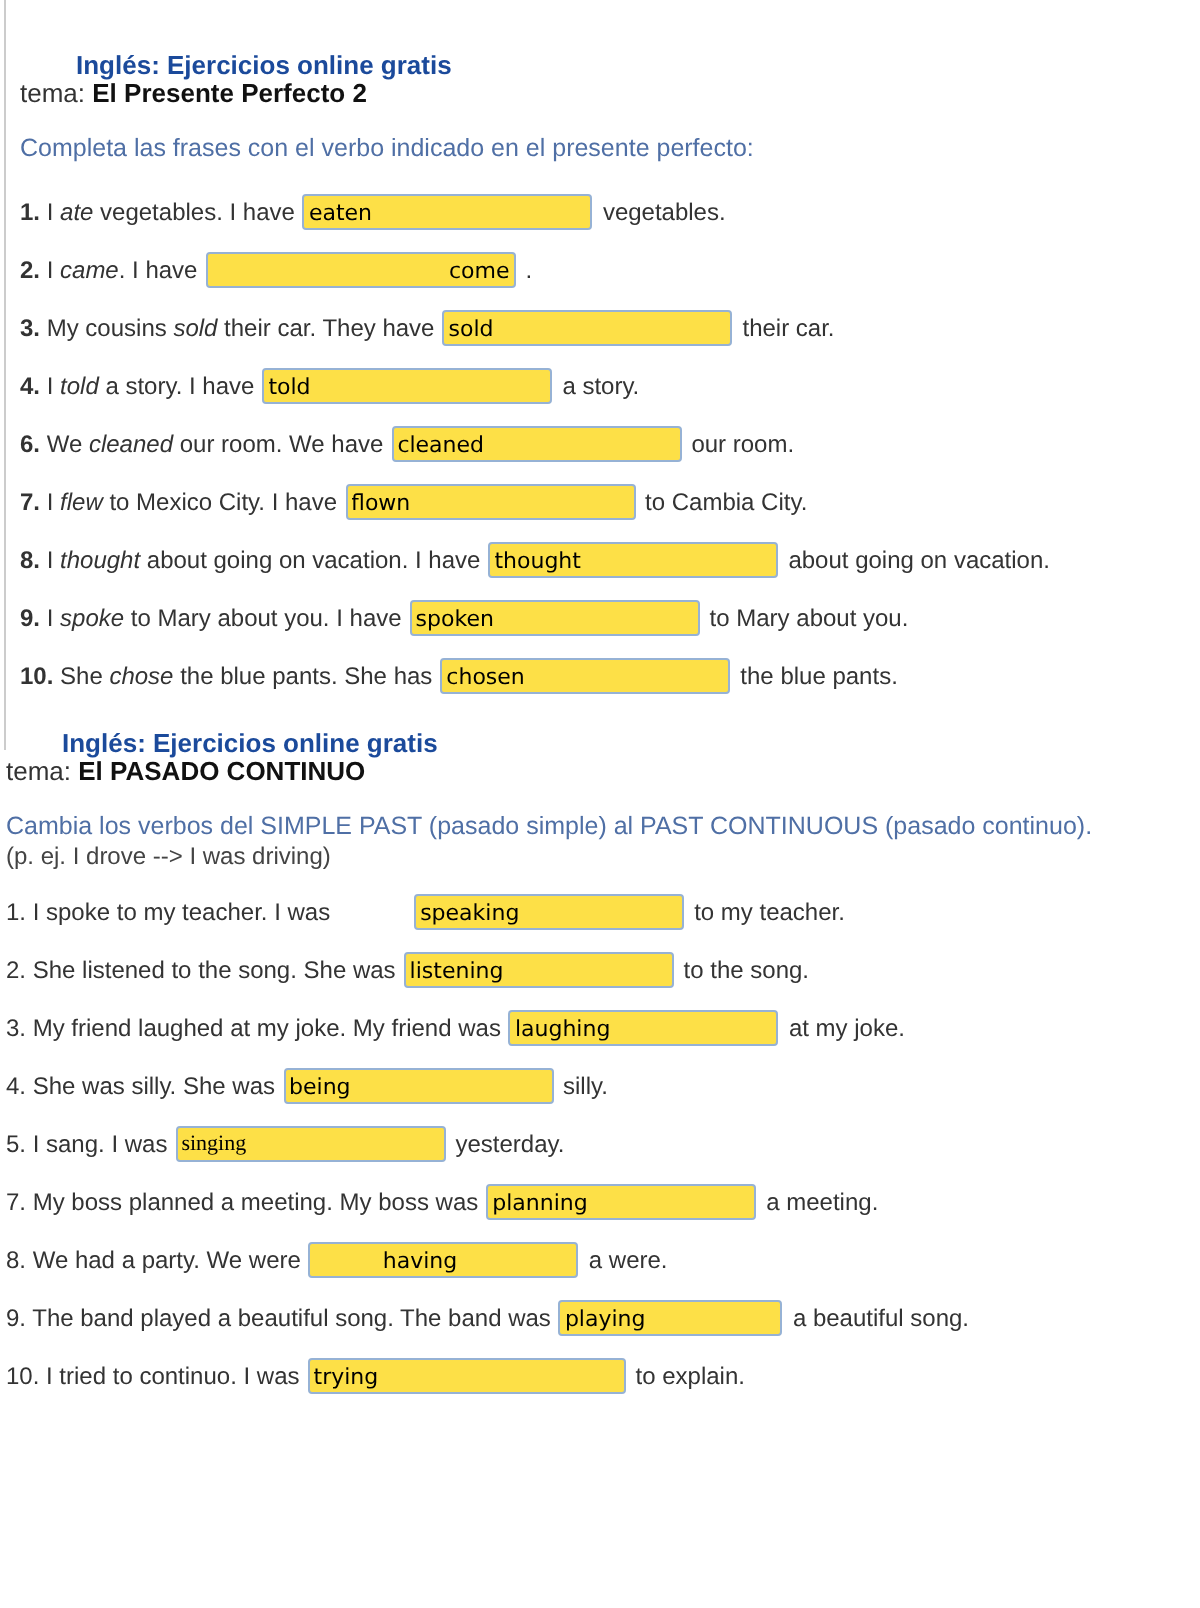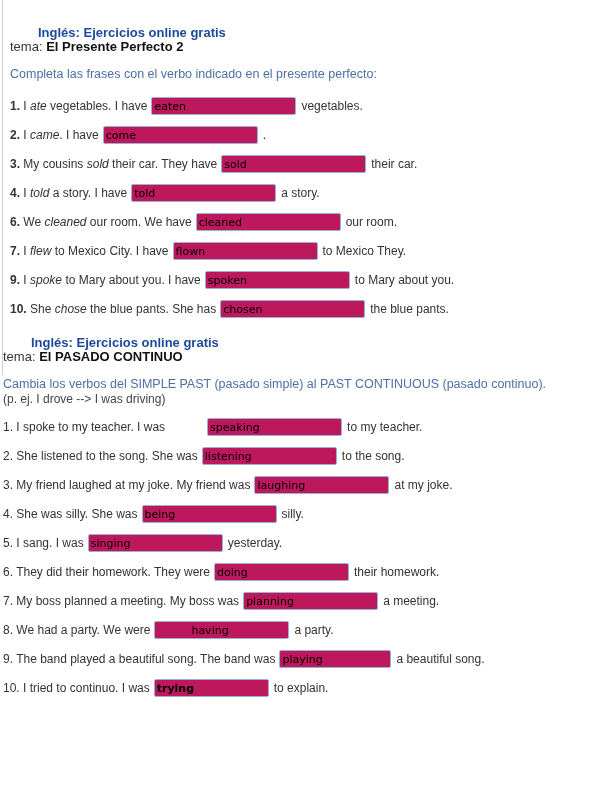--- a/index.html
+++ b/index.html
@@ -64,65 +64,65 @@
     display: inline-block;
     vertical-align: middle;
     height: 18px;
     margin: 0 5px 2px 4px;
     border: 1px solid var(--input-border);
     border-radius: 2px;
     padding: 1px 2px;
     font-family: "DejaVu Sans", sans-serif;
     font-size: 11px;
     color: #000000;
-    background: #be185d;
+    background: #fde047;
     outline: none;
   }
 </style>
 </head>
 <body>
 
 <div class="left-rule"></div>
 
 <div class="content">
 
   <div class="section s1">
     <div class="title">Inglés: Ejercicios online gratis</div>
     <div class="tema">
       <span>tema:</span>
       <span class="tema-bold">El Presente Perfecto 2</span>
     </div>
     <div class="instruction">Completa las frases con el verbo indicado en el presente perfecto:</div>
     <div class="exercise-list">
         <div class="row"><span class="num b">1. </span><span>I </span><span class="it">ate</span><span> vegetables. I have</span><input type="text" class="ans" value="eaten" style="width: 145px;"><span>vegetables.</span></div>
-        <div class="row"><span class="num b">2. </span><span>I </span><span class="it">came</span><span>. I have</span><input type="text" class="ans" value="come" style="width: 155px;"><span>.</span></div>
+        <div class="row"><span class="num b">2. </span><span>I </span><span class="it">came</span><span>. I have</span><input type="text" class="ans" value="come" style="width: 155px; text-align: right;"><span>.</span></div>
         <div class="row"><span class="num b">3. </span><span>My cousins </span><span class="it">sold</span><span> their car. They have</span><input type="text" class="ans" value="sold" style="width: 145px;"><span>their car.</span></div>
         <div class="row"><span class="num b">4. </span><span>I </span><span class="it">told</span><span> a story. I have</span><input type="text" class="ans" value="told" style="width: 145px;"><span>a story.</span></div>
         <div class="row"><span class="num b">6. </span><span>We </span><span class="it">cleaned</span><span> our room. We have</span><input type="text" class="ans" value="cleaned" style="width: 145px;"><span>our room.</span></div>
-        <div class="row"><span class="num b">7. </span><span>I </span><span class="it">flew</span><span> to Mexico City. I have</span><input type="text" class="ans" value="flown" style="width: 145px;"><span>to Mexico They.</span></div>
+        <div class="row"><span class="num b">7. </span><span>I </span><span class="it">flew</span><span> to Mexico City. I have</span><input type="text" class="ans" value="flown" style="width: 145px;"><span>to Cambia City.</span></div>
+        <div class="row"><span class="num b">8. </span><span>I </span><span class="it">thought</span><span> about going on vacation. I have</span><input type="text" class="ans" value="thought" style="width: 145px;"><span>about going on vacation.</span></div>
         <div class="row"><span class="num b">9. </span><span>I </span><span class="it">spoke</span><span> to Mary about you. I have</span><input type="text" class="ans" value="spoken" style="width: 145px;"><span>to Mary about you.</span></div>
         <div class="row"><span class="num b">10. </span><span>She </span><span class="it">chose</span><span> the blue pants. She has</span><input type="text" class="ans" value="chosen" style="width: 145px;"><span>the blue pants.</span></div>
       </div>
   </div>
 
   <div class="section s2">
     <div class="title">Inglés: Ejercicios online gratis</div>
     <div class="tema">
       <span>tema:</span>
       <span class="tema-bold">El PASADO CONTINUO</span>
     </div>
     <div class="instruction">Cambia los verbos del SIMPLE PAST (pasado simple) al PAST CONTINUOUS (pasado continuo).</div>
     <div class="example">(p. ej. I drove --&gt; I was driving)</div>
     <div class="exercise-list">
         <div class="row"><span class="num">1. </span><span>I spoke to my teacher. I was</span><input type="text" class="ans" value="speaking" style="width: 135px; margin-left: 42px;"><span>to my teacher.</span></div>
         <div class="row"><span class="num">2. </span><span>She listened to the song. She was</span><input type="text" class="ans" value="listening" style="width: 135px;"><span>to the song.</span></div>
         <div class="row"><span class="num">3. </span><span>My friend laughed at my joke. My friend was</span><input type="text" class="ans" value="laughing" style="width: 135px;"><span>at my joke.</span></div>
         <div class="row"><span class="num">4. </span><span>She was silly. She was</span><input type="text" class="ans" value="being" style="width: 135px;"><span>silly.</span></div>
-        <div class="row"><span class="num">5. </span><span>I sang. I was</span><input type="text" class="ans" value="singing" style="width: 135px;"><span>yesterday.</span></div>
-        <div class="row"><span class="num">6. </span><span>They did their homework. They were</span><input type="text" class="ans" value="doing" style="width: 135px;"><span>their homework.</span></div>
+        <div class="row"><span class="num">5. </span><span>I sang. I was</span><input type="text" class="ans" value="singing" style="width: 135px; font-family: Liberation Serif, serif;"><span>yesterday.</span></div>
         <div class="row"><span class="num">7. </span><span>My boss planned a meeting. My boss was</span><input type="text" class="ans" value="planning" style="width: 135px;"><span>a meeting.</span></div>
-        <div class="row"><span class="num">8. </span><span>We had a party. We were</span><input type="text" class="ans" value="having" style="width: 135px; padding-left: 36px;"><span>a party.</span></div>
+        <div class="row"><span class="num">8. </span><span>We had a party. We were</span><input type="text" class="ans" value="having" style="width: 135px; padding-left: 36px;"><span>a were.</span></div>
         <div class="row"><span class="num">9. </span><span>The band played a beautiful song. The band was</span><input type="text" class="ans" value="playing" style="width: 112px;"><span>a beautiful song.</span></div>
-        <div class="row"><span class="num">10. </span><span>I tried to continuo. I was</span><input type="text" class="ans" value="trying" style="width: 115px; font-weight: bold;"><span>to explain.</span></div>
+        <div class="row"><span class="num">10. </span><span>I tried to continuo. I was</span><input type="text" class="ans" value="trying" style="width: 159px;"><span>to explain.</span></div>
       </div>
   </div>
 
 </div>
 
 </body></html>

